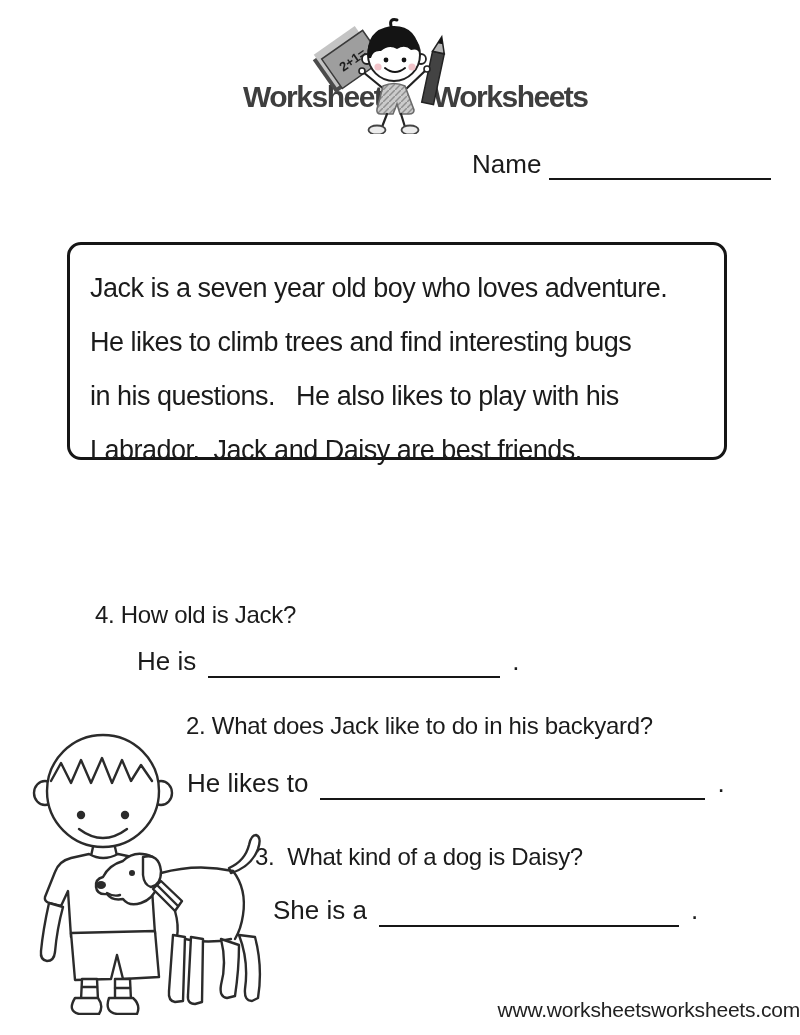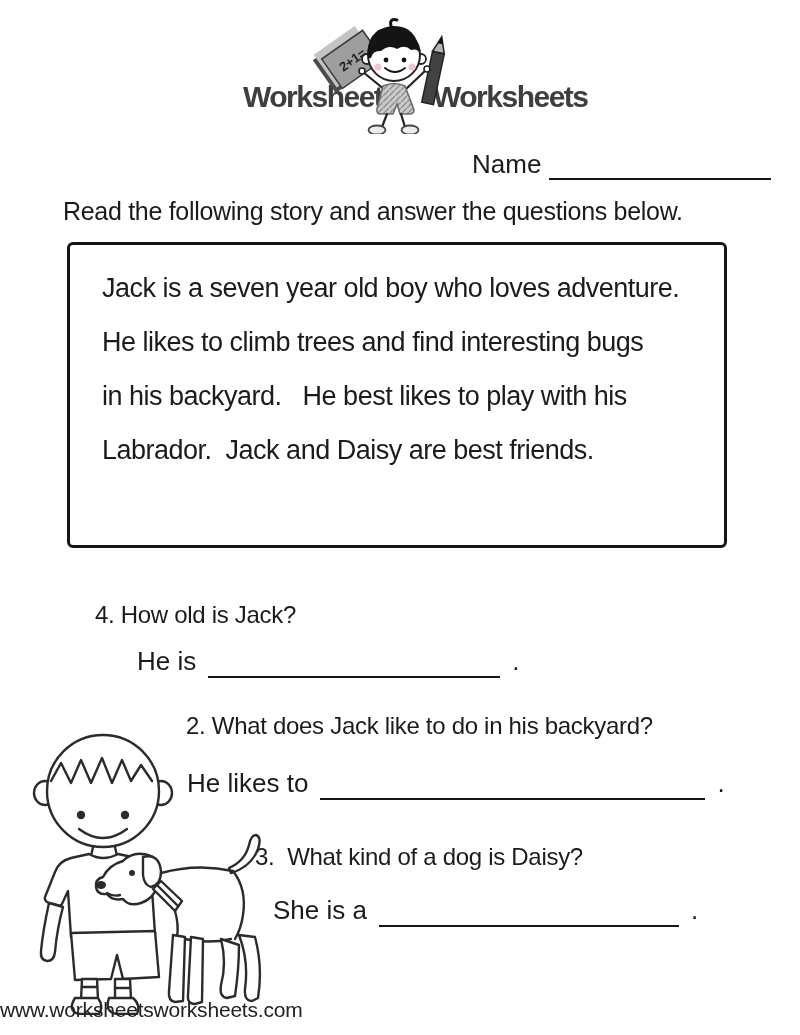--- a/index.html
+++ b/index.html
@@ -16,30 +16,30 @@
   .logo-word.left{left:243px;}
   .logo-word.right{left:433px;}
   
   .name-row{position:absolute;left:472px;top:148px;display:flex;align-items:flex-end;gap:8px;font-size:26px;justify-content:flex-end;}
   .name-row .blank{width:222px;}
   .blank{display:inline-block;height:30px;border-bottom:2.5px solid #161616;}
   
   .instruction{position:absolute;left:63px;top:197px;font-size:25px;letter-spacing:-0.3px;white-space:pre;}
   
   .story-box{
-    position:absolute;left:67px;top:242px;width:660px;height:306px;box-sizing:border-box;
-    border:3px solid #161616;border-radius:6px;padding:16px 0 0 32px;
+    position:absolute;left:67px;top:242px;width:660px;height:218px;box-sizing:border-box;
+    border:3px solid #161616;border-radius:14px;padding:16px 0 0 20px;
   }
   .story-line{font-size:27px;letter-spacing:-0.5px;line-height:54px;white-space:pre;}
   
   .q-label{position:absolute;font-size:24px;letter-spacing:-0.3px;white-space:pre;}
   .answer-row{position:absolute;display:flex;align-items:flex-start;gap:12px;font-size:26px;}
   .answer-row .prefix,.answer-row .period{white-space:pre;}
   
-  .footer-url{position:absolute;left:0;top:998px;width:100%;text-align:left;font-size:21px;letter-spacing:-0.2px;color:#222;}
+  .footer-url{position:absolute;left:0;top:998px;width:100%;text-align:right;font-size:21px;letter-spacing:-0.2px;color:#222;}
   svg{display:block;}
 </style>
 </head>
 <body>
 
 <div class="page">
 
   <div class="logo-word left">Worksheets</div>
   <div class="logo-word right">Worksheets</div>
 
@@ -84,26 +84,25 @@
     <path d="M 82,108 L 77,121 M 96,108 L 100,121" stroke="#222" stroke-width="2.2" stroke-linecap="round"></path>
     <ellipse cx="72" cy="124" rx="8.5" ry="4.5" fill="#ececec" stroke="#444" stroke-width="1.8"></ellipse>
     <ellipse cx="105" cy="124" rx="8.5" ry="4.5" fill="#ececec" stroke="#444" stroke-width="1.8"></ellipse>
   </svg>
 
   <div class="name-row">
     <span>Name</span>
     <span class="blank"></span>
   </div>
 
-  <div class="instruction">Read the following story and answer the questions below.</div>
 
   <div class="story-box">
     <div class="story-line">Jack is a seven year old boy who loves adventure.</div>
     <div class="story-line">He likes to climb trees and find interesting bugs</div>
-    <div class="story-line">in his backyard.   He best likes to play with his</div>
+    <div class="story-line">in his questions.   He also likes to play with his</div>
     <div class="story-line">Labrador.  Jack and Daisy are best friends.</div>
   </div>
 
   <div class="q-label" style="left:95px;top:601px">4. How old is Jack?</div>
   <div class="answer-row" style="left:137px;top:646px">
     <span class="prefix">He is</span>
     <span class="blank" style="width:292px"></span>
     <span class="period">.</span>
   </div>
 

